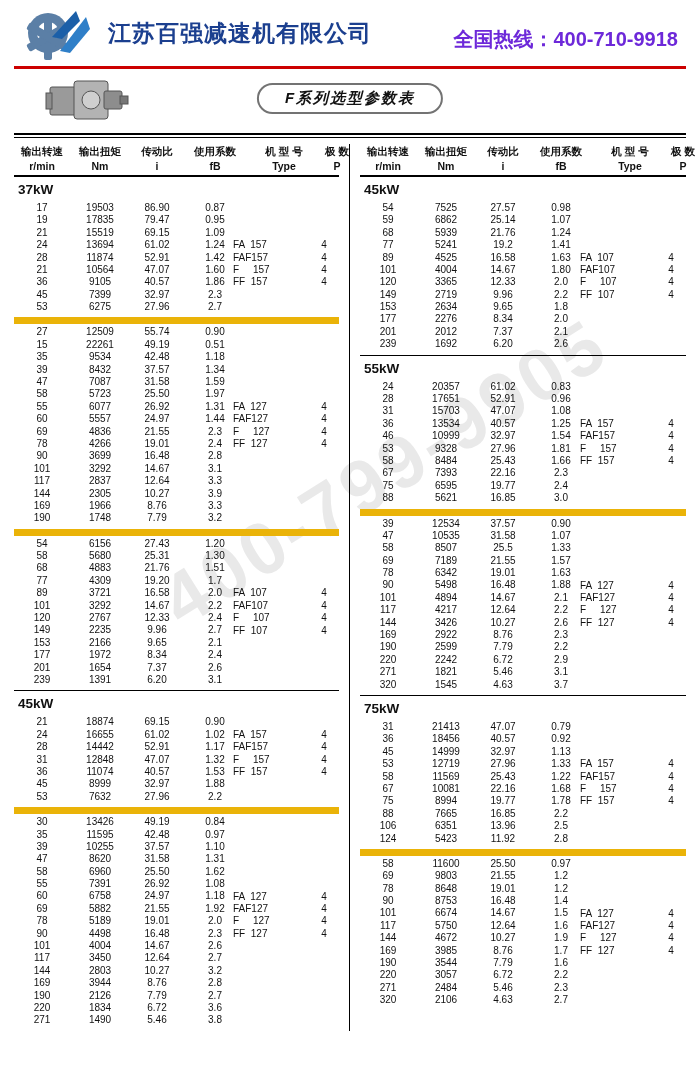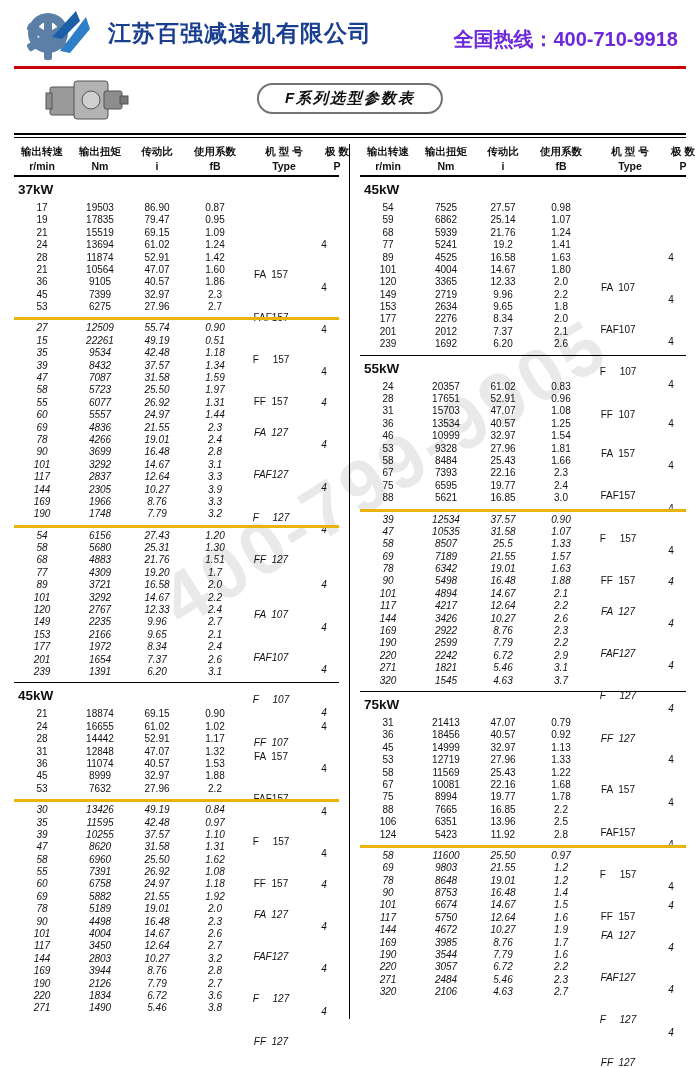--- a/index.html
+++ b/index.html
@@ -176,21 +176,21 @@
 
   .sect-title {
     font-size: 13.5px;
     font-weight: bold;
     padding: 5px 0 3px 4px;
   }
   .block {
     position: relative;
     padding: 2px 0 4px 0;
   }
-  .block + .block { border-top: 3px solid #eab308; font-style: italic; }
+  .block + .block { border-top: 7px solid #eab308; }
   .sect + .sect { border-top: 1.5px solid #000; }
 
   .rows { position: relative; }
   .row {
     display: flex;
     font-size: 10px;
     line-height: 12.4px;
     height: 12.4px;
   }
   .cell { flex: 0 0 auto; text-align: center; }
@@ -202,21 +202,21 @@
   
   .typeblock {
     position: absolute;
     right: 0;
     top: 0;
     width: 106px;
     font-size: 10px;
     line-height: 12.4px;
   }
   .typeline { display: flex; }
-  .typeline .tname { width: 76px; text-align: center; white-space: pre; margin-top: 30px; }
+  .typeline .tname { width: 76px; text-align: left; white-space: pre; }
   .typeline .tp { width: 30px; text-align: center; }
 </style>
 </head>
 <body>
 
 <div class="page">
 
   <div class="header">
     <div class="logo-mark">
       <div class="gear">

